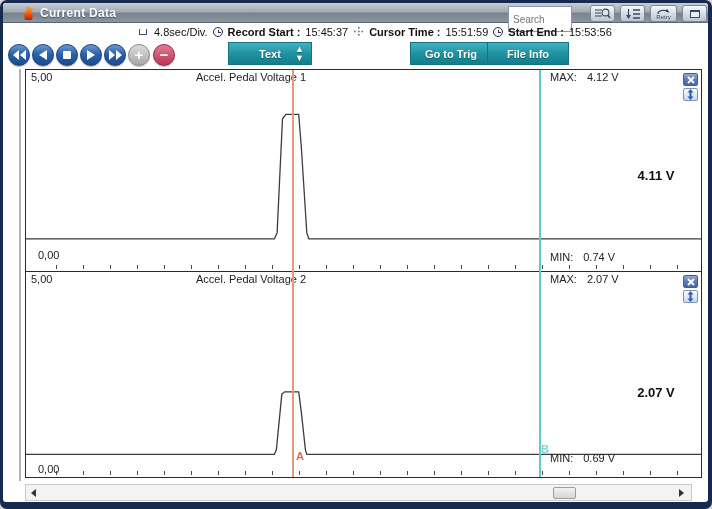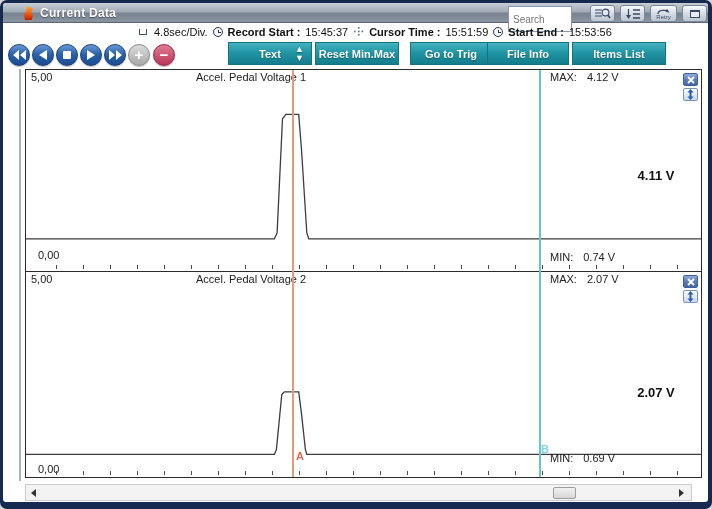--- a/index.html
+++ b/index.html
@@ -162,31 +162,25 @@
         <span class="sign">+</span>
       </div>
     <div class="pb red" style="left:150px;">
         <span class="sign">−</span>
       </div>
 
     <div class="teal" style="left:225px; width:84px;">
       <span>Text</span>
       <span class="updn">▲<br>▼</span>
     </div>
-    <div class="teal" style="left:312px; width:84px;">
-      <span>Reset Min.Max</span>
-      </div>
     <div class="teal" style="left:399px; width:82px;margin-left:8px;">
       <span>Go to Trig</span>
       </div>
     <div class="teal" style="left:484px; width:82px;">
       <span>File Info</span>
-      </div>
-    <div class="teal" style="left:569px; width:94px;">
-      <span>Items List</span>
       </div>
 
     <div class="vsep"></div>
 
     <div class="panel panel1">
       <svg class="wave" viewBox="0 0 675 201" preserveAspectRatio="none">
           <polyline points="0.0,168.8 248.4,168.8 251.1,162.9 256.5,48.8 259.9,44.4 272.7,44.4 275.4,78.2 280.8,162.9 282.8,168.8 675.0,168.8" fill="none" stroke="#3c3c3c" stroke-width="1.3"></polyline>
         </svg>
       <div class="axis-top">5,00</div>
       <div class="ptitle">Accel. Pedal Voltage 1</div>

